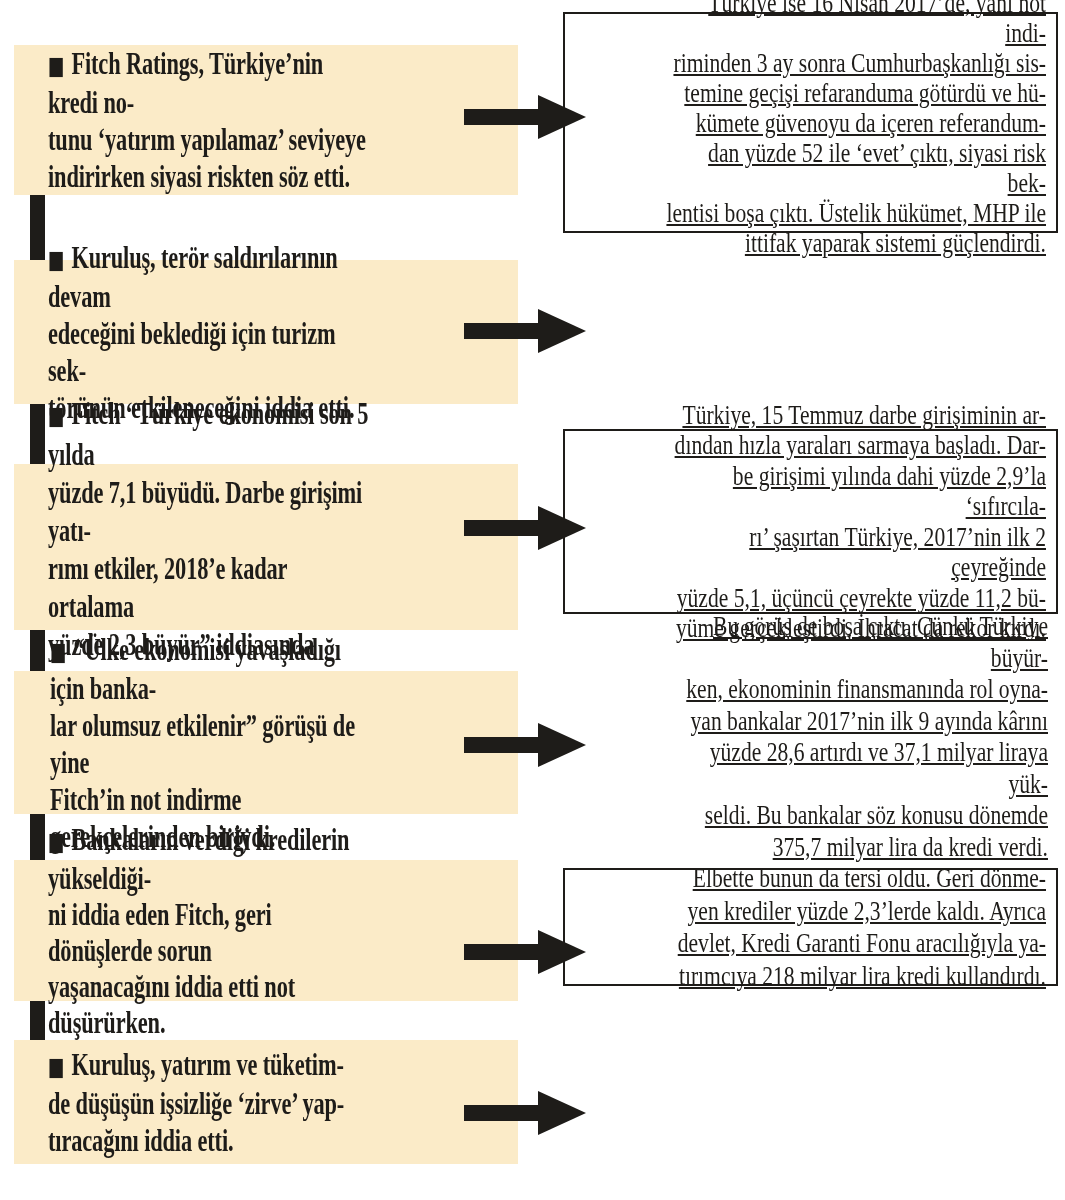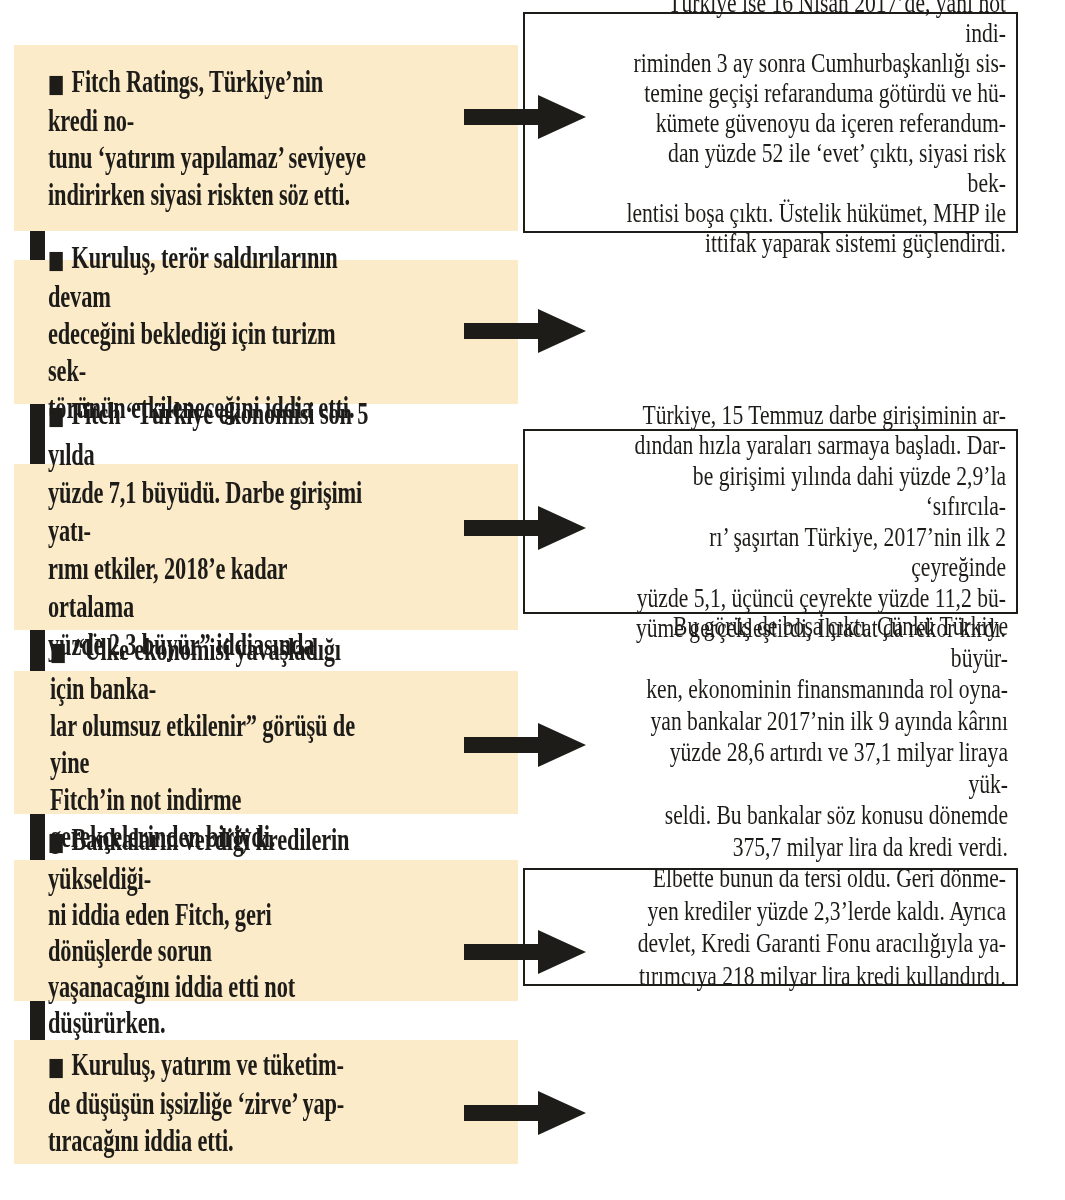--- a/index.html
+++ b/index.html
@@ -19,34 +19,34 @@
   .claim{
     position:absolute;left:14px;width:504px;background:var(--cream);z-index:1;
     display:flex;align-items:center;box-sizing:border-box;padding-left:34px;padding-right:4px;
   }
   .claim-text{
     display:block;width:160%;transform:scaleX(.70);transform-origin:0 50%;
     margin:0;font-weight:bold;font-size:32px;line-height:37px;white-space:pre-line;
     letter-spacing:-0.2px;
   }
   .bullet{font-family:"DejaVu Sans",sans-serif;font-size:25px;margin-right:10px;}
-  .c1{top:45px;height:186px;}
+  .c1{top:45px;height:150px;}
   .c2{top:260px;height:144px;}
   .c3{top:464px;height:166px;}
   .c3 .claim-text{line-height:38px;}
   .c4{top:671px;height:143px;padding-left:36px;}
   .c5{top:860px;height:141px;}
   .c5 .claim-text{line-height:36px;}
   .c6{top:1040px;height:124px;}
 
   
   .response{
-    position:absolute;left:523px;width:495px;z-index:1;
+    position:absolute;left:563px;width:495px;z-index:1;
     display:flex;align-items:center;justify-content:center;
-    box-sizing:border-box;padding:0 10px 0 6px;
+    box-sizing:border-box;padding:0 10px 0 6px;text-decoration:underline;
   }
   .response.bordered{border:2px solid var(--ink);}
   .resp-inner{
     display:block;width:150%;transform:scaleX(.80);transform-origin:100% 50%;
     margin:0;font-size:27px;text-align:right;white-space:pre-line;
   }
   .r1{top:12px;height:221px;}  .r1 .resp-inner{line-height:30px;}
   .r2{top:246px;height:172px;} .r2 .resp-inner{line-height:33px;}
   .r3{top:429px;height:185px;} .r3 .resp-inner{line-height:30.5px;}
   .r4{top:640px;height:194px;} .r4 .resp-inner{line-height:31.5px;}

